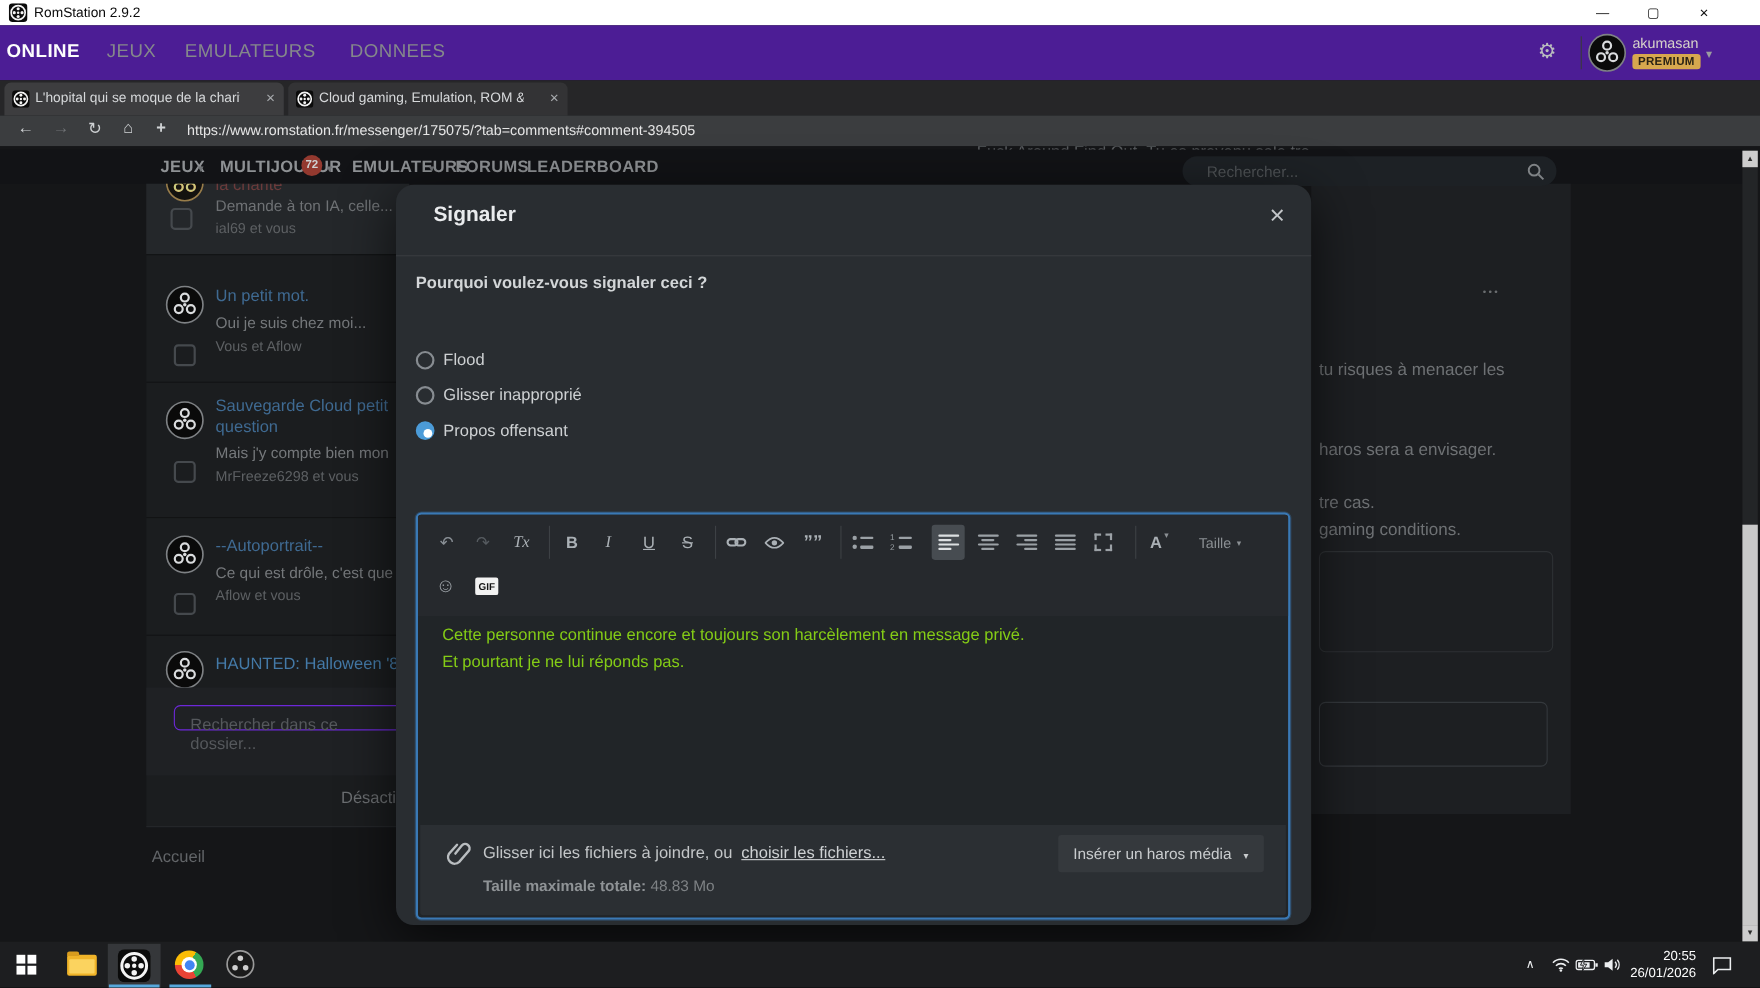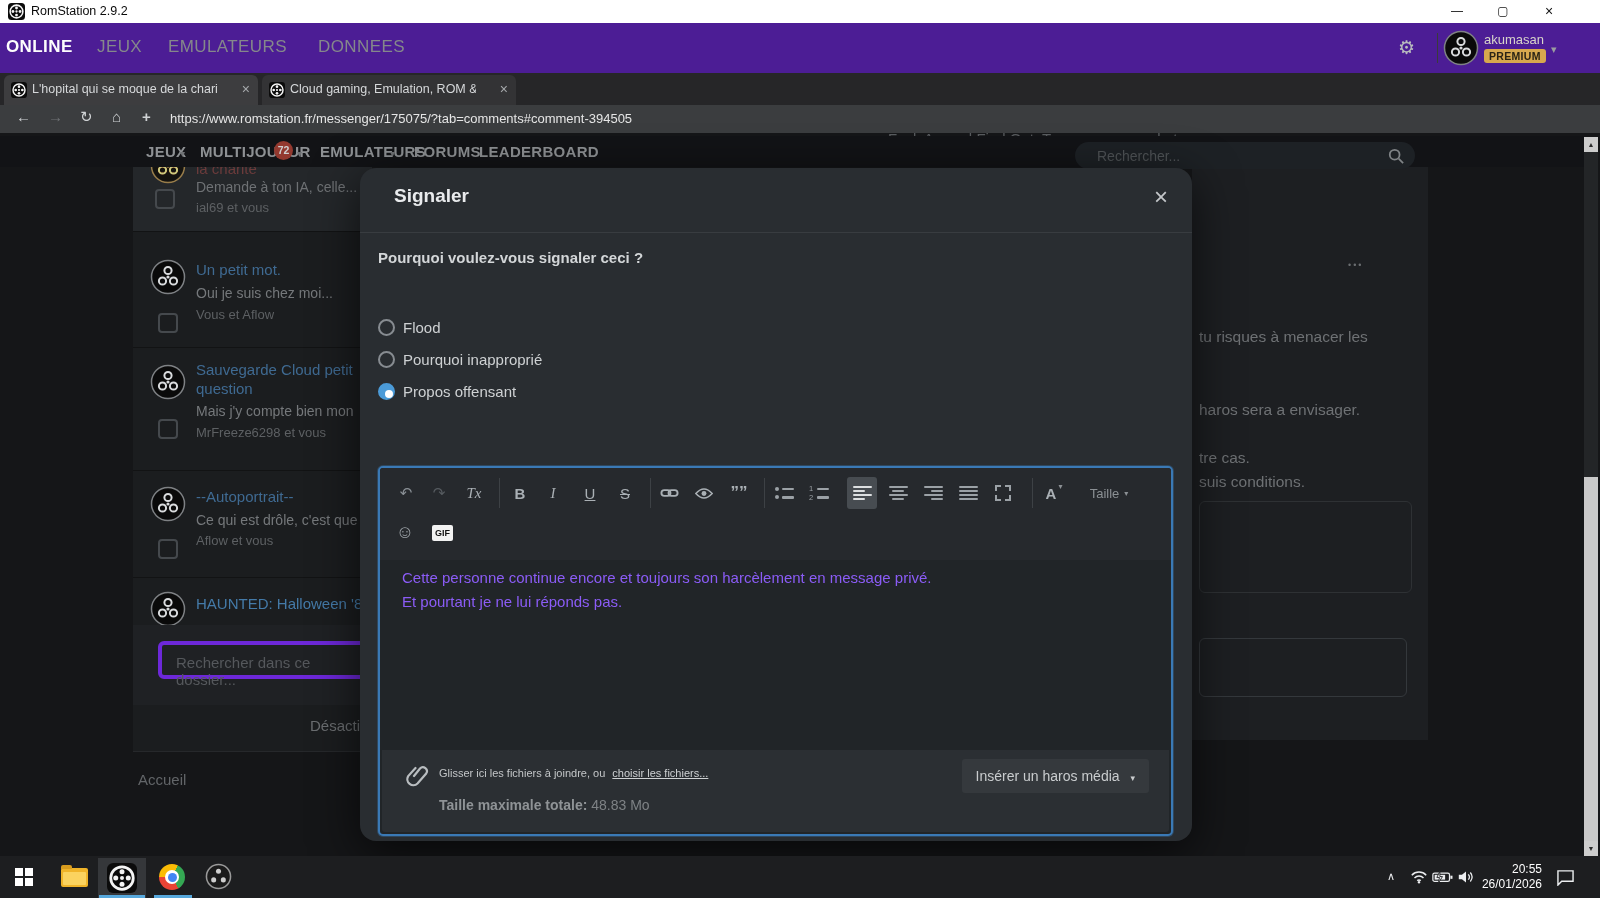--- a/index.html
+++ b/index.html
@@ -48,21 +48,21 @@
   
   .convlist{position:absolute;left:133px;top:31px;width:239px;height:588px;background:#1b1d1f;z-index:1;}
   .convlist .hl{position:absolute;left:0;top:0;width:239px;height:67px;background:#24272a;}
   .divh{position:absolute;left:0;width:239px;height:1px;background:#121314;}
   .ava{position:absolute;width:36px;height:36px;}
   .ctitle{position:absolute;font-size:15px;color:#3f6a92;white-space:nowrap;overflow:hidden;max-width:175px;}
   .cprev{position:absolute;font-size:14px;color:#75787b;white-space:nowrap;overflow:hidden;max-width:175px;}
   .cwho{position:absolute;font-size:13px;color:#5d6063;white-space:nowrap;}
   .chk{position:absolute;width:20px;height:20px;border:2px solid #45494d;border-radius:4px;}
   .foldpanel{position:absolute;left:133px;top:492px;width:239px;height:80px;background:#1f2124;z-index:1;}
-  .foldsearch{position:absolute;left:25px;top:16px;width:208px;height:38px;border:4px solid #6d28d9;border-radius:6px;}
+  .foldsearch{position:absolute;left:25px;top:16px;width:208px;height:23px;border:1px solid #6d28d9;border-radius:6px;}
   .foldsearch .ph{position:absolute;left:14px;top:9px;font-size:15px;color:#55585c;}
   .desact{position:absolute;left:310px;top:584px;font-size:15px;color:#6b6e71;z-index:1;}
   .hr2{position:absolute;left:133px;top:618px;width:239px;height:1px;background:#26282b;z-index:1;}
   .accueil{position:absolute;left:138px;top:638px;font-size:15px;color:#626568;z-index:1;}
 
   
   .rpanel{position:absolute;left:1192px;top:31px;width:236px;height:576px;background:#1d1f22;z-index:1;}
   .rfrag{position:absolute;font-size:15.5px;color:#6e7174;white-space:nowrap;}
   .rdots{position:absolute;left:156px;top:96px;font-size:9px;letter-spacing:2px;color:#6a6d70;}
   .rbox1{position:absolute;left:7px;top:337px;width:213px;height:92px;border:1px solid #2e3134;border-radius:6px;}
@@ -106,23 +106,23 @@
   .lico .row s{width:12px;height:2.5px;background:#9ba1a6;border-radius:1px;display:block;}
   .fs{width:16px;height:16px;position:relative;}
   .fs i{position:absolute;width:6px;height:6px;border:2px solid #9ba1a6;}
   .fs .tl{top:0;left:0;border-right:none;border-bottom:none;}
   .fs .tr{top:0;right:0;border-left:none;border-bottom:none;}
   .fs .bl{bottom:0;left:0;border-right:none;border-top:none;}
   .fs .br{bottom:0;right:0;border-left:none;border-top:none;}
   .tbtx{font-style:italic;font-family:"Liberation Serif",serif;font-size:15px;}
   .gifbox{position:absolute;left:52px;top:57px;width:21px;height:16px;background:#f2f2f2;color:#111;
     font-size:9px;font-weight:bold;text-align:center;line-height:16px;border-radius:2px;}
-  .eline{position:absolute;left:22px;font-size:15px;color:#8b5cf6;white-space:nowrap;}
+  .eline{position:absolute;left:22px;font-size:15px;color:#84cc16;white-space:nowrap;}
   .efooter{position:absolute;left:2px;bottom:2px;width:787px;height:82px;background:#2b2f33;border-radius:0 0 3px 3px;}
-  .dragtxt{position:absolute;left:57px;top:17px;font-size:11px;color:#c3c6c8;white-space:nowrap;}
+  .dragtxt{position:absolute;left:57px;top:17px;font-size:15px;color:#c3c6c8;white-space:nowrap;}
   .chooselink{text-decoration:underline;color:#ced1d3;}
   .insertbtn{position:absolute;right:20px;top:9px;height:34px;background:#35393d;border-radius:3px;
     color:#c9ccce;font-size:14px;line-height:34px;padding:0 14px;white-space:nowrap;}
   .maxline{position:absolute;left:57px;top:47px;font-size:14px;color:#7e8285;white-space:nowrap;}
   .maxline b{color:#8f9396;}
 
   
   .taskbar{position:absolute;left:0;top:856px;width:1600px;height:42px;background:#1d1e20;z-index:20;}
   .tbicon{position:absolute;}
   .rsbox{position:absolute;left:98px;top:2px;width:48px;height:40px;background:#35373a;}
@@ -293,21 +293,21 @@
     </div>
     <span class="desact">Désactiv</span>
     <div class="hr2"></div>
     <span class="accueil">Accueil</span>
 
     <div class="rpanel">
       <span class="rdots">•••</span>
       <span class="rfrag" style="left:7px;top:164px">tu risques à menacer les</span>
       <span class="rfrag" style="left:7px;top:237px">haros sera a envisager.</span>
       <span class="rfrag" style="left:7px;top:285px">tre cas.</span>
-      <span class="rfrag" style="left:7px;top:309px">suis conditions.</span>
+      <span class="rfrag" style="left:7px;top:309px">gaming conditions.</span>
       <div class="rbox1"></div>
       <div class="rbox2"></div>
     </div>
   </div>
 
   <div class="sbtrack">
     <div class="sbbox" style="top:0">▲</div>
     <div class="sbthumb"></div>
     <div class="sbbox" style="top:704px">▼</div>
   </div>
@@ -317,21 +317,21 @@
     <span class="mclose">×</span>
     <div class="mhr"></div>
     <span class="mq">Pourquoi voulez-vous signaler ceci ?</span>
 
     <div class="ropt" style="top:149px">
       <span class="radio"></span>
       <span class="rlabel">Flood</span>
     </div>
     <div class="ropt" style="top:181px">
       <span class="radio"></span>
-      <span class="rlabel">Pourquoi inapproprié</span>
+      <span class="rlabel">Glisser inapproprié</span>
     </div>
     <div class="ropt" style="top:213px">
       <span class="radio sel">
           <i></i>
         </span>
       <span class="rlabel">Propos offensant</span>
     </div>
 
     <div class="editor">
       <div class="tbzone">

